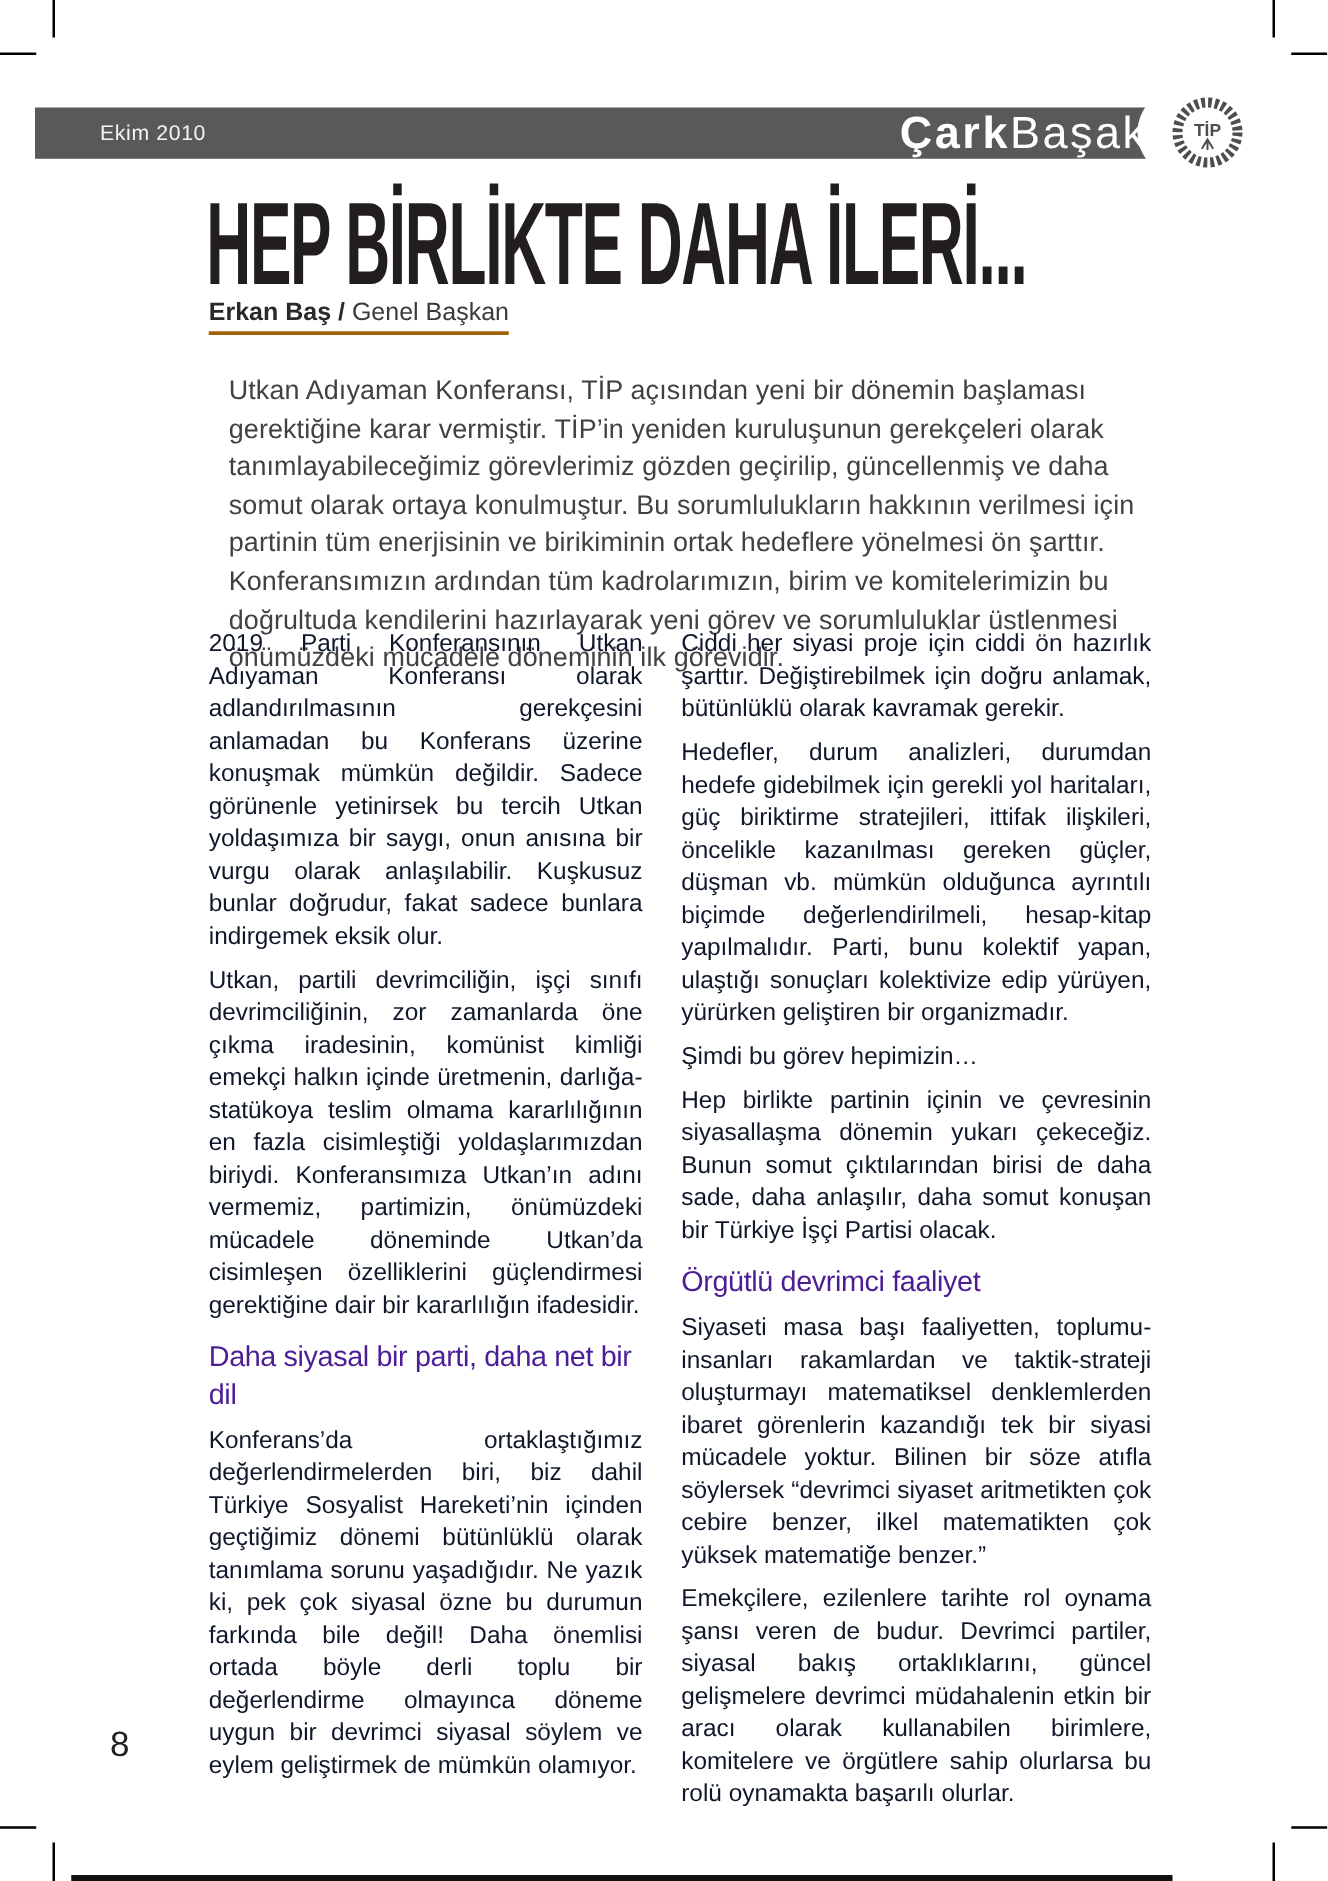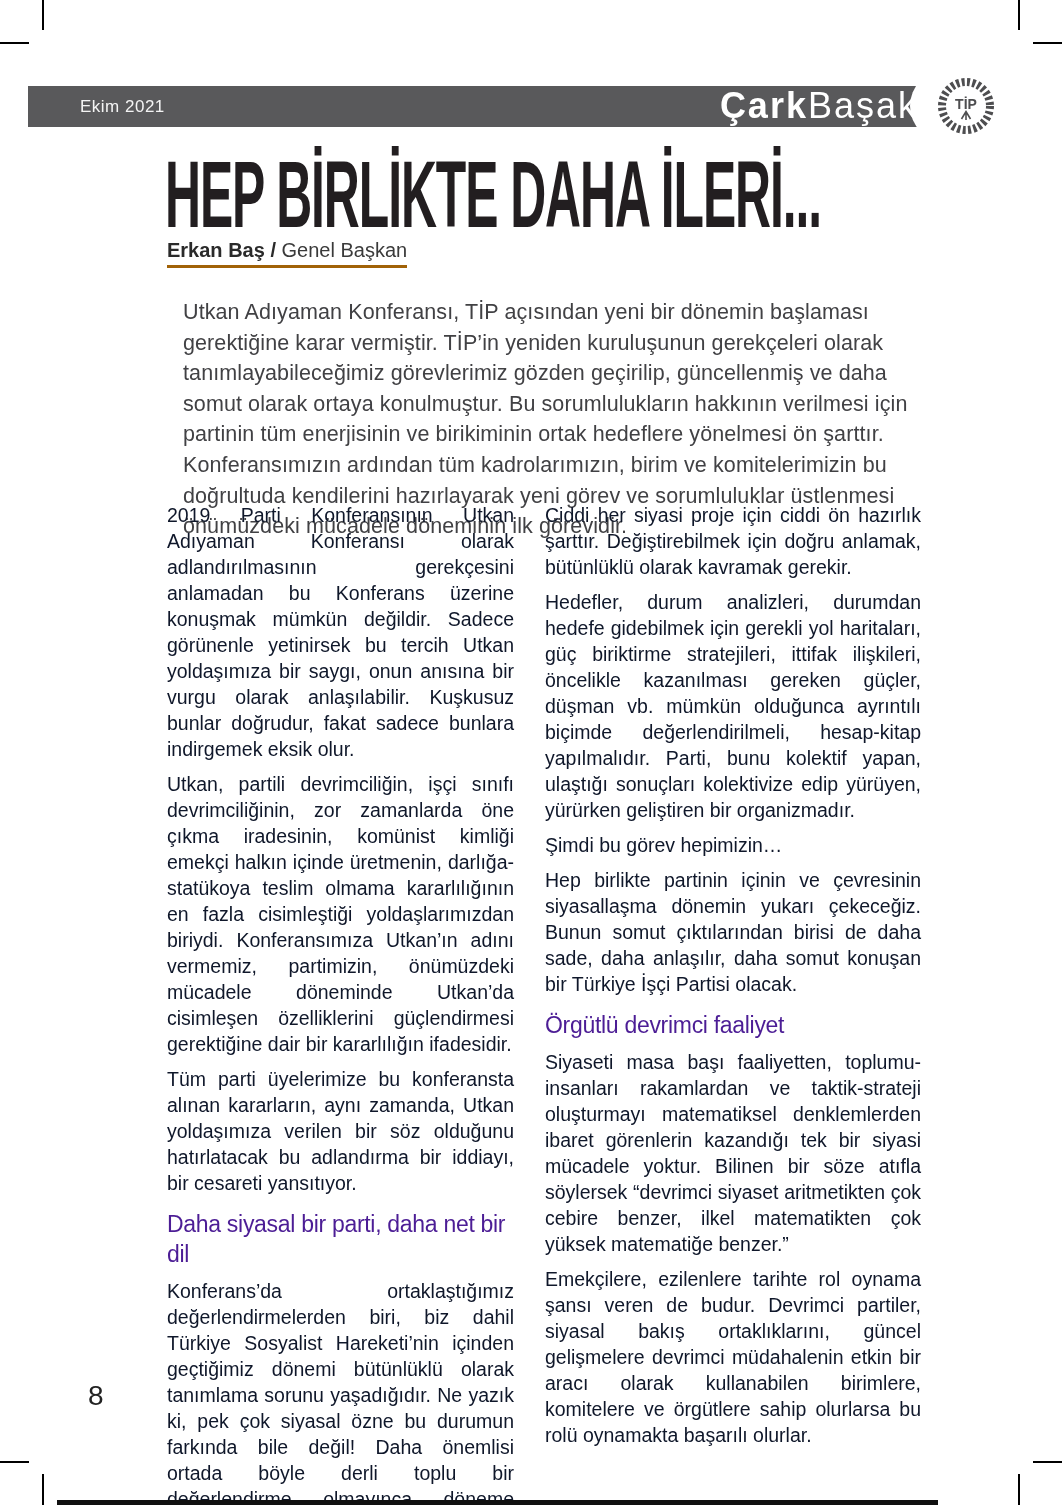--- a/index.html
+++ b/index.html
@@ -80,21 +80,21 @@
   <div class="crop" style="left:42px;top:0;width:2px;height:30px"></div>
   <div class="crop" style="left:0;top:42px;width:29px;height:2px"></div>
   <div class="crop" style="left:1018px;top:0;width:2px;height:30px"></div>
   <div class="crop" style="left:1033px;top:42px;width:29px;height:2px"></div>
   <div class="crop" style="left:0;top:1461px;width:29px;height:2px"></div>
   <div class="crop" style="left:42px;top:1474px;width:2px;height:31px"></div>
   <div class="crop" style="left:1033px;top:1461px;width:29px;height:2px"></div>
   <div class="crop" style="left:1018px;top:1474px;width:2px;height:31px"></div>
 
   <header class="topbar">
-    <span class="issue-date">Ekim 2021</span>
+    <span class="issue-date">Ekim 2010</span>
   </header>
   <div class="masthead">
     <span class="mh-bold">Çark</span><span class="mh-light">Başak</span>
   </div>
   <div class="notch"></div>
   <div class="logo">
     <svg width="62" height="62" viewBox="0 0 62 62">
       <circle cx="31" cy="31" r="30" fill="#ffffff"></circle>
       <circle cx="31" cy="31" r="24" fill="none" stroke="#4e4e50" stroke-width="8" stroke-dasharray="3 2.4"></circle>
       <circle cx="31" cy="31" r="18.5" fill="#ffffff"></circle>
@@ -107,21 +107,20 @@
   <div class="byline">
     <span class="name">Erkan Baş /</span>
     <span class="role">Genel Başkan</span>
   </div>
 
   <p class="lead">Utkan Adıyaman Konferansı, TİP açısından yeni bir dönemin başlaması gerektiğine karar vermiştir. TİP’in yeniden kuruluşunun gerekçeleri olarak tanımlayabileceğimiz görevlerimiz gözden geçirilip, güncellenmiş ve daha somut olarak ortaya konulmuştur. Bu sorumlulukların hakkının verilmesi için partinin tüm enerjisinin ve birikiminin ortak hedeflere yönelmesi ön şarttır. Konferansımızın ardından tüm kadrolarımızın, birim ve komitelerimizin bu doğrultuda kendilerini hazırlayarak yeni görev ve sorumluluklar üstlenmesi önümüzdeki mücadele döneminin ilk görevidir.</p>
 
   <section class="col col-left">
     <p class="body-p">2019 Parti Konferansının Utkan Adıyaman Konferansı olarak adlandırılmasının gerekçesini anlamadan bu Konferans üzerine konuşmak mümkün değildir. Sadece görünenle yetinirsek bu tercih Utkan yoldaşımıza bir saygı, onun anısına bir vurgu olarak anlaşılabilir. Kuşkusuz bunlar doğrudur, fakat sadece bunlara indirgemek eksik olur.</p>
     <p class="body-p">Utkan, partili devrimciliğin, işçi sınıfı devrimciliğinin, zor zamanlarda öne çıkma iradesinin, komünist kimliği emekçi halkın içinde üretmenin, darlığa-statükoya teslim olmama kararlılığının en fazla cisimleştiği yoldaşlarımızdan biriydi. Konferansımıza Utkan’ın adını vermemiz, partimizin, önümüzdeki mücadele döneminde Utkan’da cisimleşen özelliklerini güçlendirmesi gerektiğine dair bir kararlılığın ifadesidir.</p>
-    <p class="body-p">Tüm parti üyelerimize bu konferansta alınan kararların, aynı zamanda, Utkan yoldaşımıza verilen bir söz olduğunu hatırlatacak bu adlandırma bir iddiayı, bir cesareti yansıtıyor.</p>
     <h2 class="subhead">Daha siyasal bir parti, daha net bir dil</h2>
     <p class="body-p">Konferans’da ortaklaştığımız değerlendirmelerden biri, biz dahil Türkiye Sosyalist Hareketi’nin içinden geçtiğimiz dönemi bütünlüklü olarak tanımlama sorunu yaşadığıdır. Ne yazık ki, pek çok siyasal özne bu durumun farkında bile değil! Daha önemlisi ortada böyle derli toplu bir değerlendirme olmayınca döneme uygun bir devrimci siyasal söylem ve eylem geliştirmek de mümkün olamıyor.</p>
   </section>
 
   <section class="col col-right">
     <p class="body-p">Ciddi her siyasi proje için ciddi ön hazırlık şarttır. Değiştirebilmek için doğru anlamak, bütünlüklü olarak kavramak gerekir.</p>
     <p class="body-p">Hedefler, durum analizleri, durumdan hedefe gidebilmek için gerekli yol haritaları, güç biriktirme stratejileri, ittifak ilişkileri, öncelikle kazanılması gereken güçler, düşman vb. mümkün olduğunca ayrıntılı biçimde değerlendirilmeli, hesap-kitap yapılmalıdır. Parti, bunu kolektif yapan, ulaştığı sonuçları kolektivize edip yürüyen, yürürken geliştiren bir organizmadır.</p>
     <p class="body-p">Şimdi bu görev hepimizin…</p>
     <p class="body-p">Hep birlikte partinin içinin ve çevresinin siyasallaşma dönemin yukarı çekeceğiz. Bunun somut çıktılarından birisi de daha sade, daha anlaşılır, daha somut konuşan bir Türkiye İşçi Partisi olacak.</p>
     <h2 class="subhead">Örgütlü devrimci faaliyet</h2>

